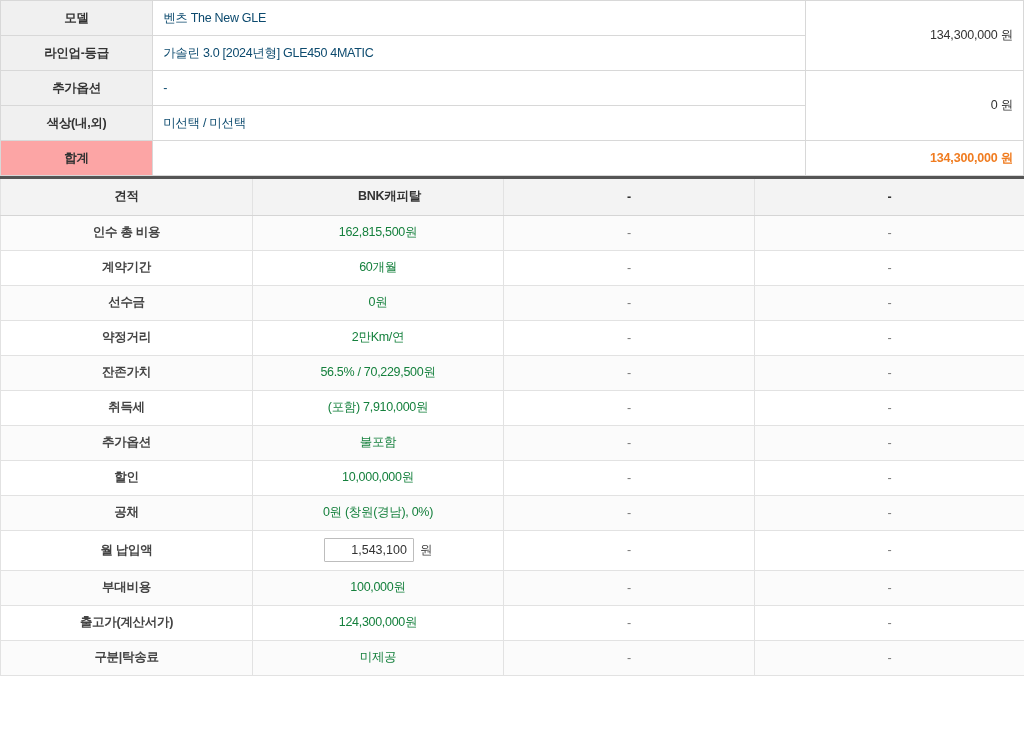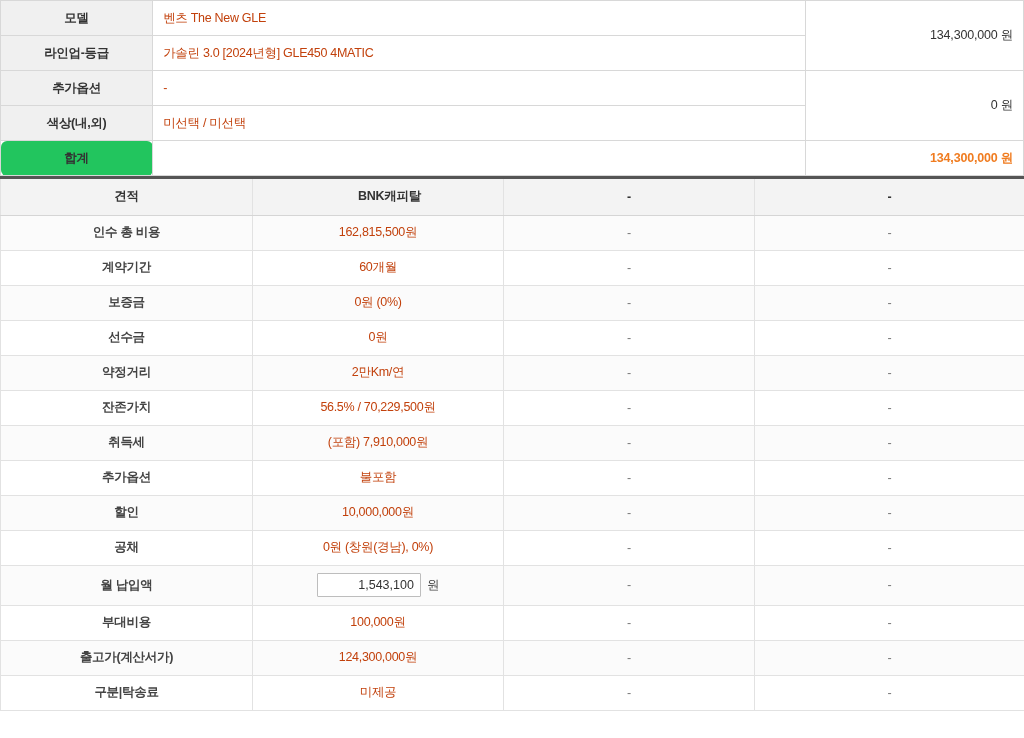--- a/index.html
+++ b/index.html
@@ -30,39 +30,38 @@
     background: #f0f0f0;
     text-align: center;
     font-weight: bold;
     color: #333;
     letter-spacing: -0.3px;
   }
   .spec-value {
     width: 652px;
     background: #ffffff;
     text-align: left;
-    color: #c2410c;
+    color: #0c4a6e;
     letter-spacing: -0.3px;
     margin-left: 28px;
   }
   .spec-price {
     width: 218px;
     background: #ffffff;
     text-align: right;
     font-size: 13px;
     color: #333;
     padding-right: 14px;
     letter-spacing: -0.2px;
     margin-left: 41px;
   }
   .spec-total-label {
-    background: #22c55e;
+    background: #fca5a5;
     font-weight: bold;
     text-align: center;
-    border-radius: 6px;
   }
   .spec-total-blank { background: #ffffff; }
   .spec-total-price {
     text-align: right;
     color: #f07c20;
     font-weight: bold;
     font-size: 14px;
     padding-right: 14px;
   }
 
@@ -100,33 +99,33 @@
   .col-v2 { width: 251px; }
   .col-v3 { width: 270px; }
 
   .quote-table tbody tr:nth-child(odd)  { background: #fbfbfb; }
   .quote-table tbody tr:nth-child(even) { background: #ffffff; }
 
   .row-label {
     color: #444;
     font-weight: bold;
   }
-  .row-value { color: #c2410c; }
+  .row-value { color: #15803d; }
   .row-dash { color: #777; }
 
   
   .pay-row td { height: 40px; }
   .pay-cell {
     display: flex;
     align-items: center;
     justify-content: center;
     gap: 6px;
   }
   .pay-input {
-    width: 104px;
+    width: 90px;
     height: 24px;
     border: 1px solid #bdbdbd;
     background: #ffffff;
     font-family: "Liberation Sans", sans-serif;
     font-size: 12.5px;
     color: #333;
     text-align: right;
     padding: 0 6px;
     border-radius: 1px;
   }
@@ -177,26 +176,20 @@
   <tbody>
     <tr>
       <td class="row-label">인수 총 비용</td>
       <td class="row-value">162,815,500원</td>
       <td class="row-dash">-</td>
       <td class="row-dash">-</td>
     </tr>
     <tr>
       <td class="row-label">계약기간</td>
       <td class="row-value">60개월</td>
-      <td class="row-dash">-</td>
-      <td class="row-dash">-</td>
-    </tr>
-    <tr>
-      <td class="row-label">보증금</td>
-      <td class="row-value">0원 (0%)</td>
       <td class="row-dash">-</td>
       <td class="row-dash">-</td>
     </tr>
     <tr>
       <td class="row-label">선수금</td>
       <td class="row-value">0원</td>
       <td class="row-dash">-</td>
       <td class="row-dash">-</td>
     </tr>
     <tr>

